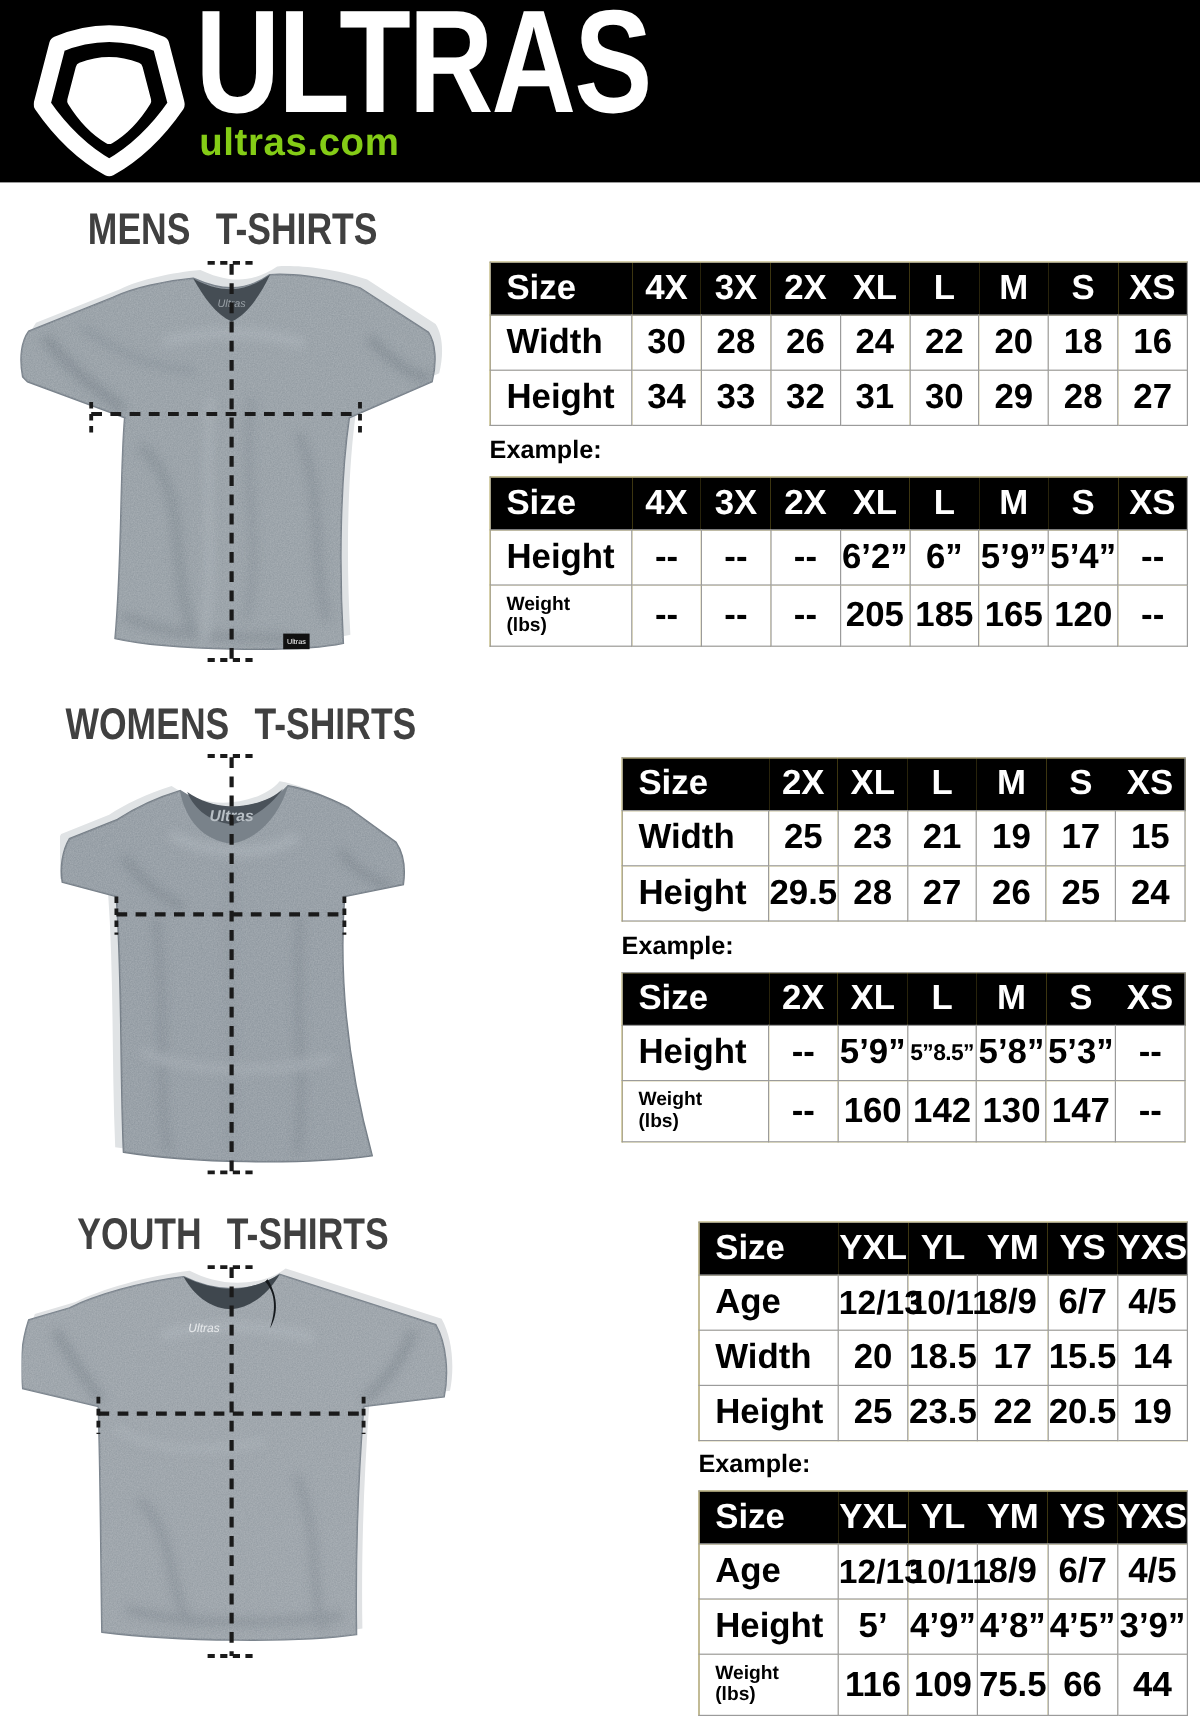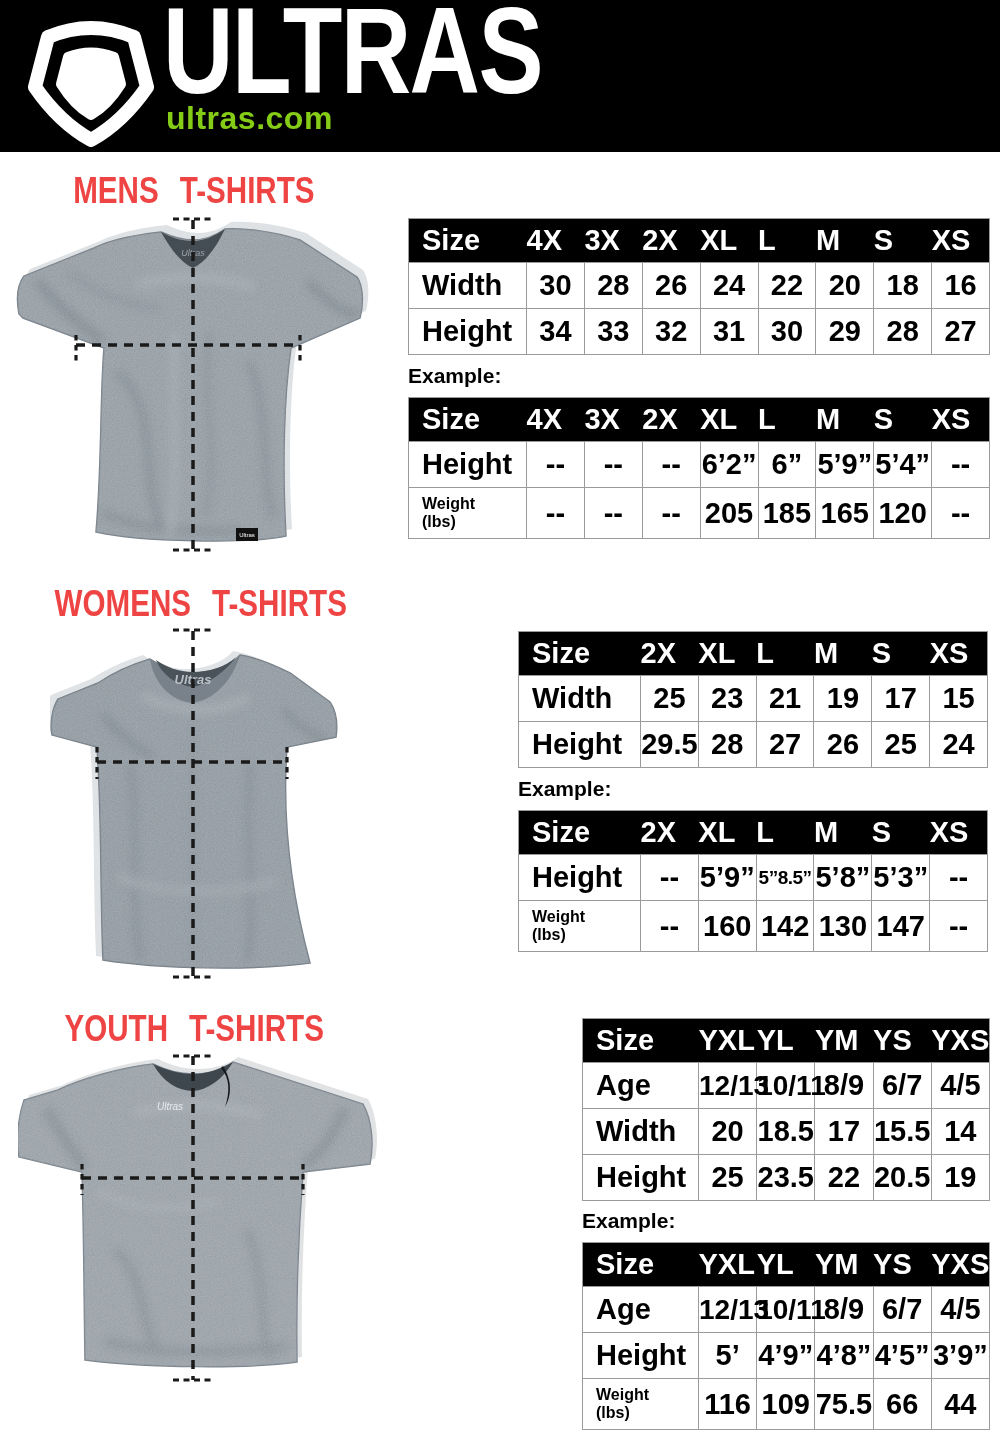--- a/index.html
+++ b/index.html
@@ -16,33 +16,33 @@
     font-size:122px; line-height:1; letter-spacing:-2px; white-space:nowrap;
     display:inline-block; transform:scaleX(0.80); transform-origin:left center;
   }
   .brand-domain {
     position:absolute; left:166px; top:100px; color:#84cc16; font-weight:bold;
     font-size:32px; letter-spacing:0.5px;
   }
   
   .section-title {
     position:absolute; left:18px; width:352px; text-align:center;
-    font-size:37px; font-weight:bold; color:#ef4444; white-space:nowrap;
+    font-size:37px; font-weight:bold; color:#404040; white-space:nowrap;
   }
   .section-title > span { display:inline-block; transform:scaleX(0.80); transform-origin:center; word-spacing:16px; }
   #title-mens   { top:170px; }
   #title-womens { top:583px;text-align:center; }
   #title-youth  { top:1008px; }
   
   .example-label { position:absolute; font-size:21px; font-weight:bold; color:#000; }
   
   table.sizes { position:absolute; border-collapse:collapse; table-layout:fixed; background:#fde047; border:1px solid #9b9b9b; }
   table.sizes th {
     background:#000000; color:#ffffff; height:44px; font-size:29px; font-weight:bold;
-    text-align:left; border:0; padding:0;
+    text-align:center; border:0; padding:0;
   }
   table.sizes th.label-col, table.sizes td.label-col { text-align:left; padding-left:13px; }
   table.sizes td {
     border:1px solid #9b9b9b; height:46px; font-size:29px; font-weight:bold;
     color:#000; text-align:center; padding:0; background:#fff;
   }
   table.sizes tr.tall td { height:51px; }
   table.sizes td.small-val { font-size:28px; }
   table.sizes td.tiny-val  { font-size:19px; letter-spacing:-0.5px; }
   table.sizes td.two-line div { font-size:16px; line-height:1.12; }

